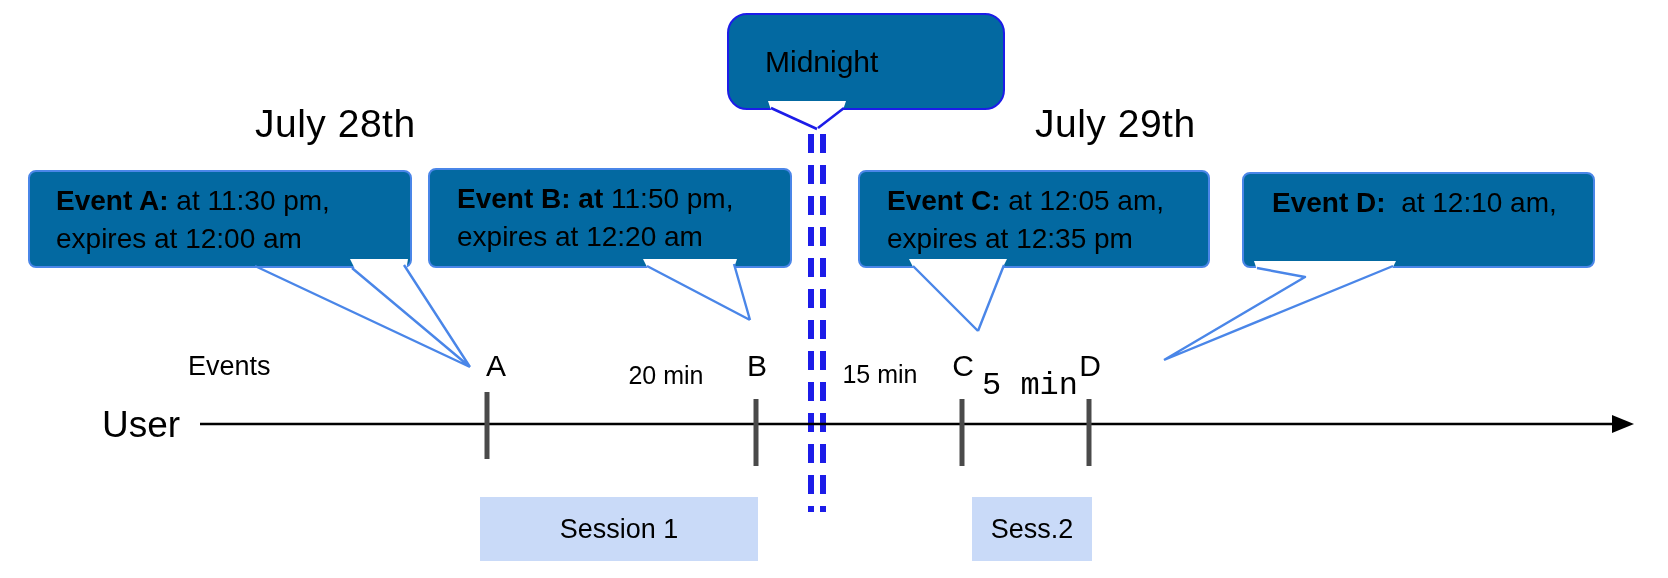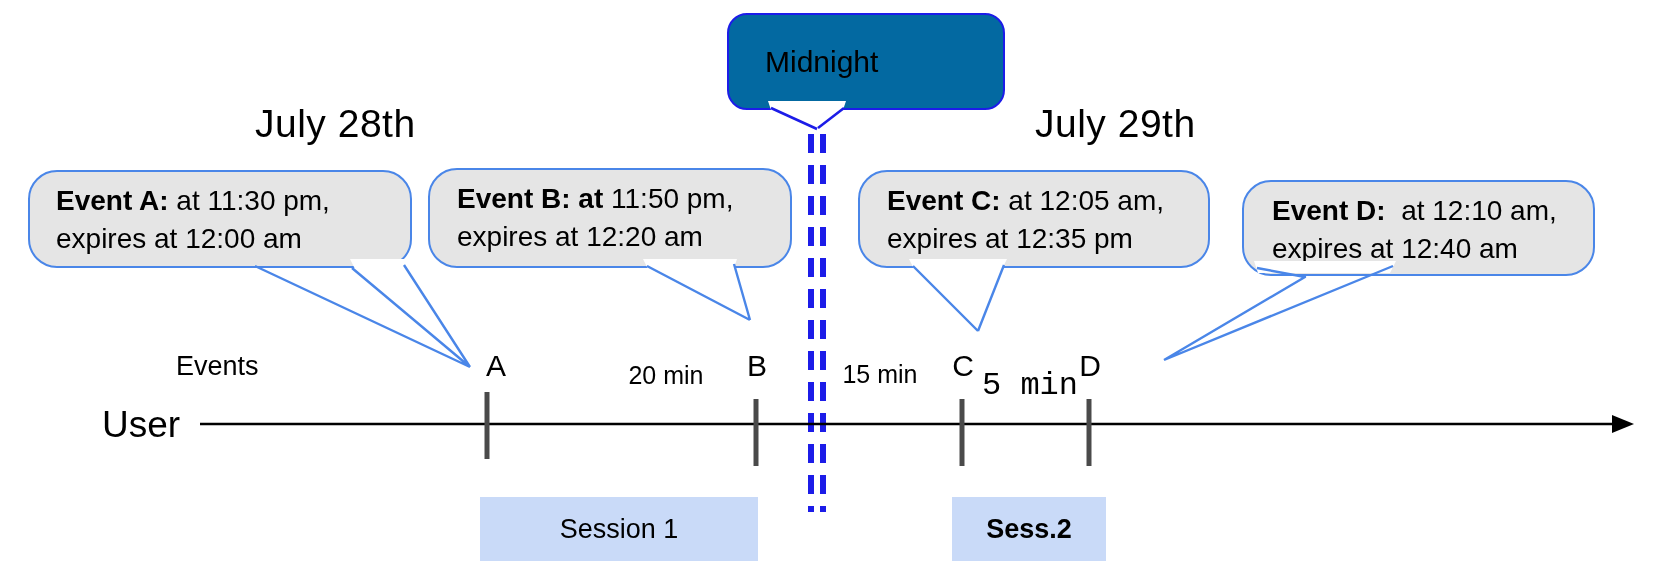--- a/index.html
+++ b/index.html
@@ -3,22 +3,22 @@
 <meta charset="utf-8">
 <style>
   html,body{margin:0;padding:0;background:#fff;}
   .stage{
     position:relative;width:1668px;height:578px;background:#ffffff;overflow:hidden;
     font-family:"Liberation Sans", sans-serif;color:#000;
   }
   .abs{position:absolute;}
   .date-label{font-size:39px;width:300px;text-align:left;letter-spacing:0.5px;}
   .callout{
-    position:absolute;box-sizing:border-box;background:#e5e5e5;
-    border:2.6px solid #4a86e8;border-radius:29px;
+    position:absolute;box-sizing:border-box;background:#0369a1;
+    border:2.6px solid #4a86e8;border-radius:8px;
     font-size:28px;line-height:38px;padding:10px 0 0 26px;white-space:nowrap;
   }
   .callout .l1rest,.callout .l2{white-space:pre-wrap;}
   .midnight-callout{
     position:absolute;box-sizing:border-box;background:#0369a1;
     border:2.8px solid #1c1ce8;border-radius:20px;
     font-size:30px;display:flex;align-items:center;padding-left:36px;white-space:nowrap;
   }
   .axis-user{font-size:37px;}
   .axis-events{font-size:27px;}
@@ -51,41 +51,40 @@
   <div class="callout" style="left:428px;top:168px;width:364px;height:100px;padding-left:27px;">
     <div><b>Event B: at</b><span class="l1rest"> 11:50 pm,</span></div>
     <div class="l2">expires at 12:20 am</div>
   </div>
 
   <div class="callout" style="left:858px;top:170px;width:352px;height:98px;padding-left:27px;">
     <div><b>Event C:</b><span class="l1rest"> at 12:05 am,</span></div>
     <div class="l2">expires at 12:35 pm</div>
   </div>
 
-  <div class="callout" style="left:1242px;top:172px;width:353px;height:96px;padding-left:28px;margin-top:8px;">
+  <div class="callout" style="left:1242px;top:172px;width:353px;height:96px;padding-left:28px;">
     <div><b>Event D:</b><span class="l1rest">  at 12:10 am,</span></div>
-    <div class="l2">expires at 12:40 am</div>
   </div>
 
   <div class="abs axis-user" style="left:102px;top:404px;">User</div>
-  <div class="abs axis-events" style="left:176px;top:351px;">Events</div>
+  <div class="abs axis-events" style="left:188px;top:351px;">Events</div>
 
   <div class="abs tick-label" style="left:471px;top:349px;">A</div>
   <div class="abs tick-label" style="left:732px;top:349px;">B</div>
   <div class="abs tick-label" style="left:938px;top:349px;">C</div>
   <div class="abs tick-label" style="left:1065px;top:349px;">D</div>
 
   <div class="abs gap-label" style="left:591px;top:361px;">20 min</div>
   <div class="abs gap-label" style="left:805px;top:360px;">15 min</div>
   <div class="abs gap-label small" style="left:955px;top:367px;">5 min</div>
 
   <div class="session-box" style="left:480px;top:497px;width:278px;height:64px;">
     <span>Session 1</span>
   </div>
-  <div class="session-box" style="left:952px;top:497px;width:154px;height:64px;font-weight:bold;">
+  <div class="session-box" style="left:972px;top:497px;width:120px;height:64px;">
     <span>Sess.2</span>
   </div>
 
   <svg class="overlay" width="1668" height="578" viewBox="0 0 1668 578">
 
     <g>
       <line x1="811" y1="134" x2="811" y2="512" stroke="#1c1ce8" stroke-width="6" stroke-dasharray="19 12"></line>
       <line x1="823" y1="134" x2="823" y2="512" stroke="#1c1ce8" stroke-width="6" stroke-dasharray="19 12"></line>
     </g>
 

